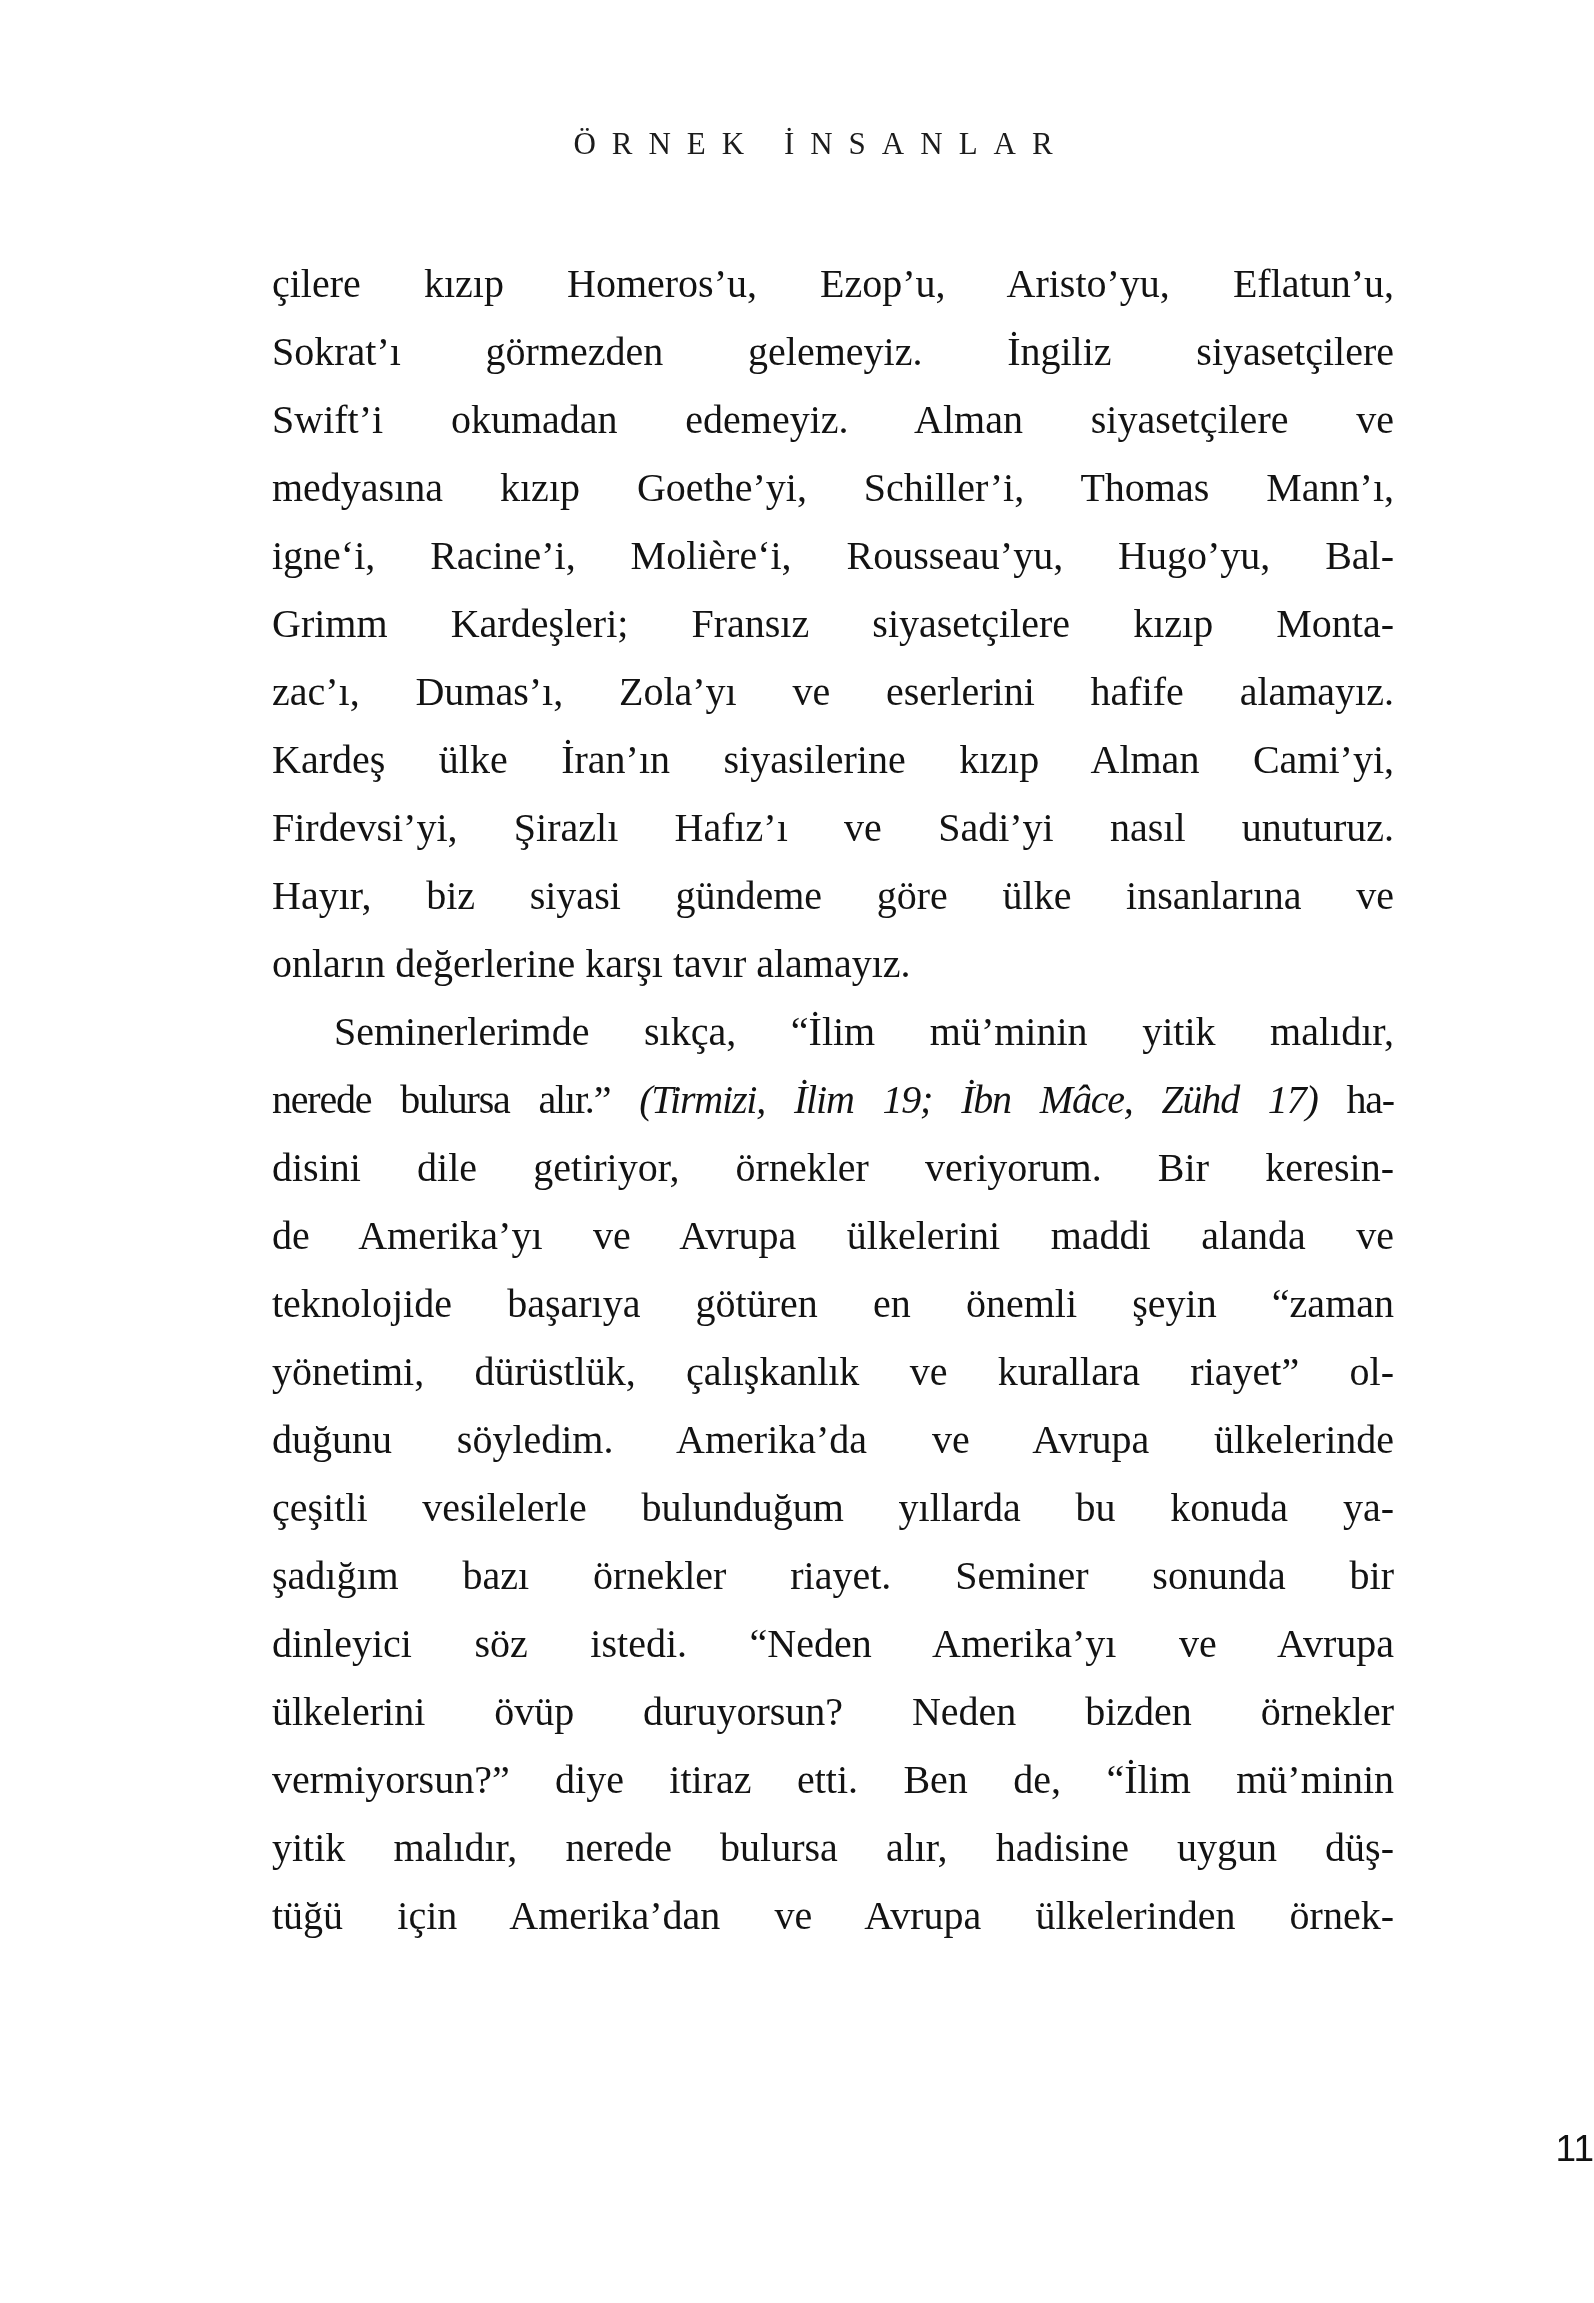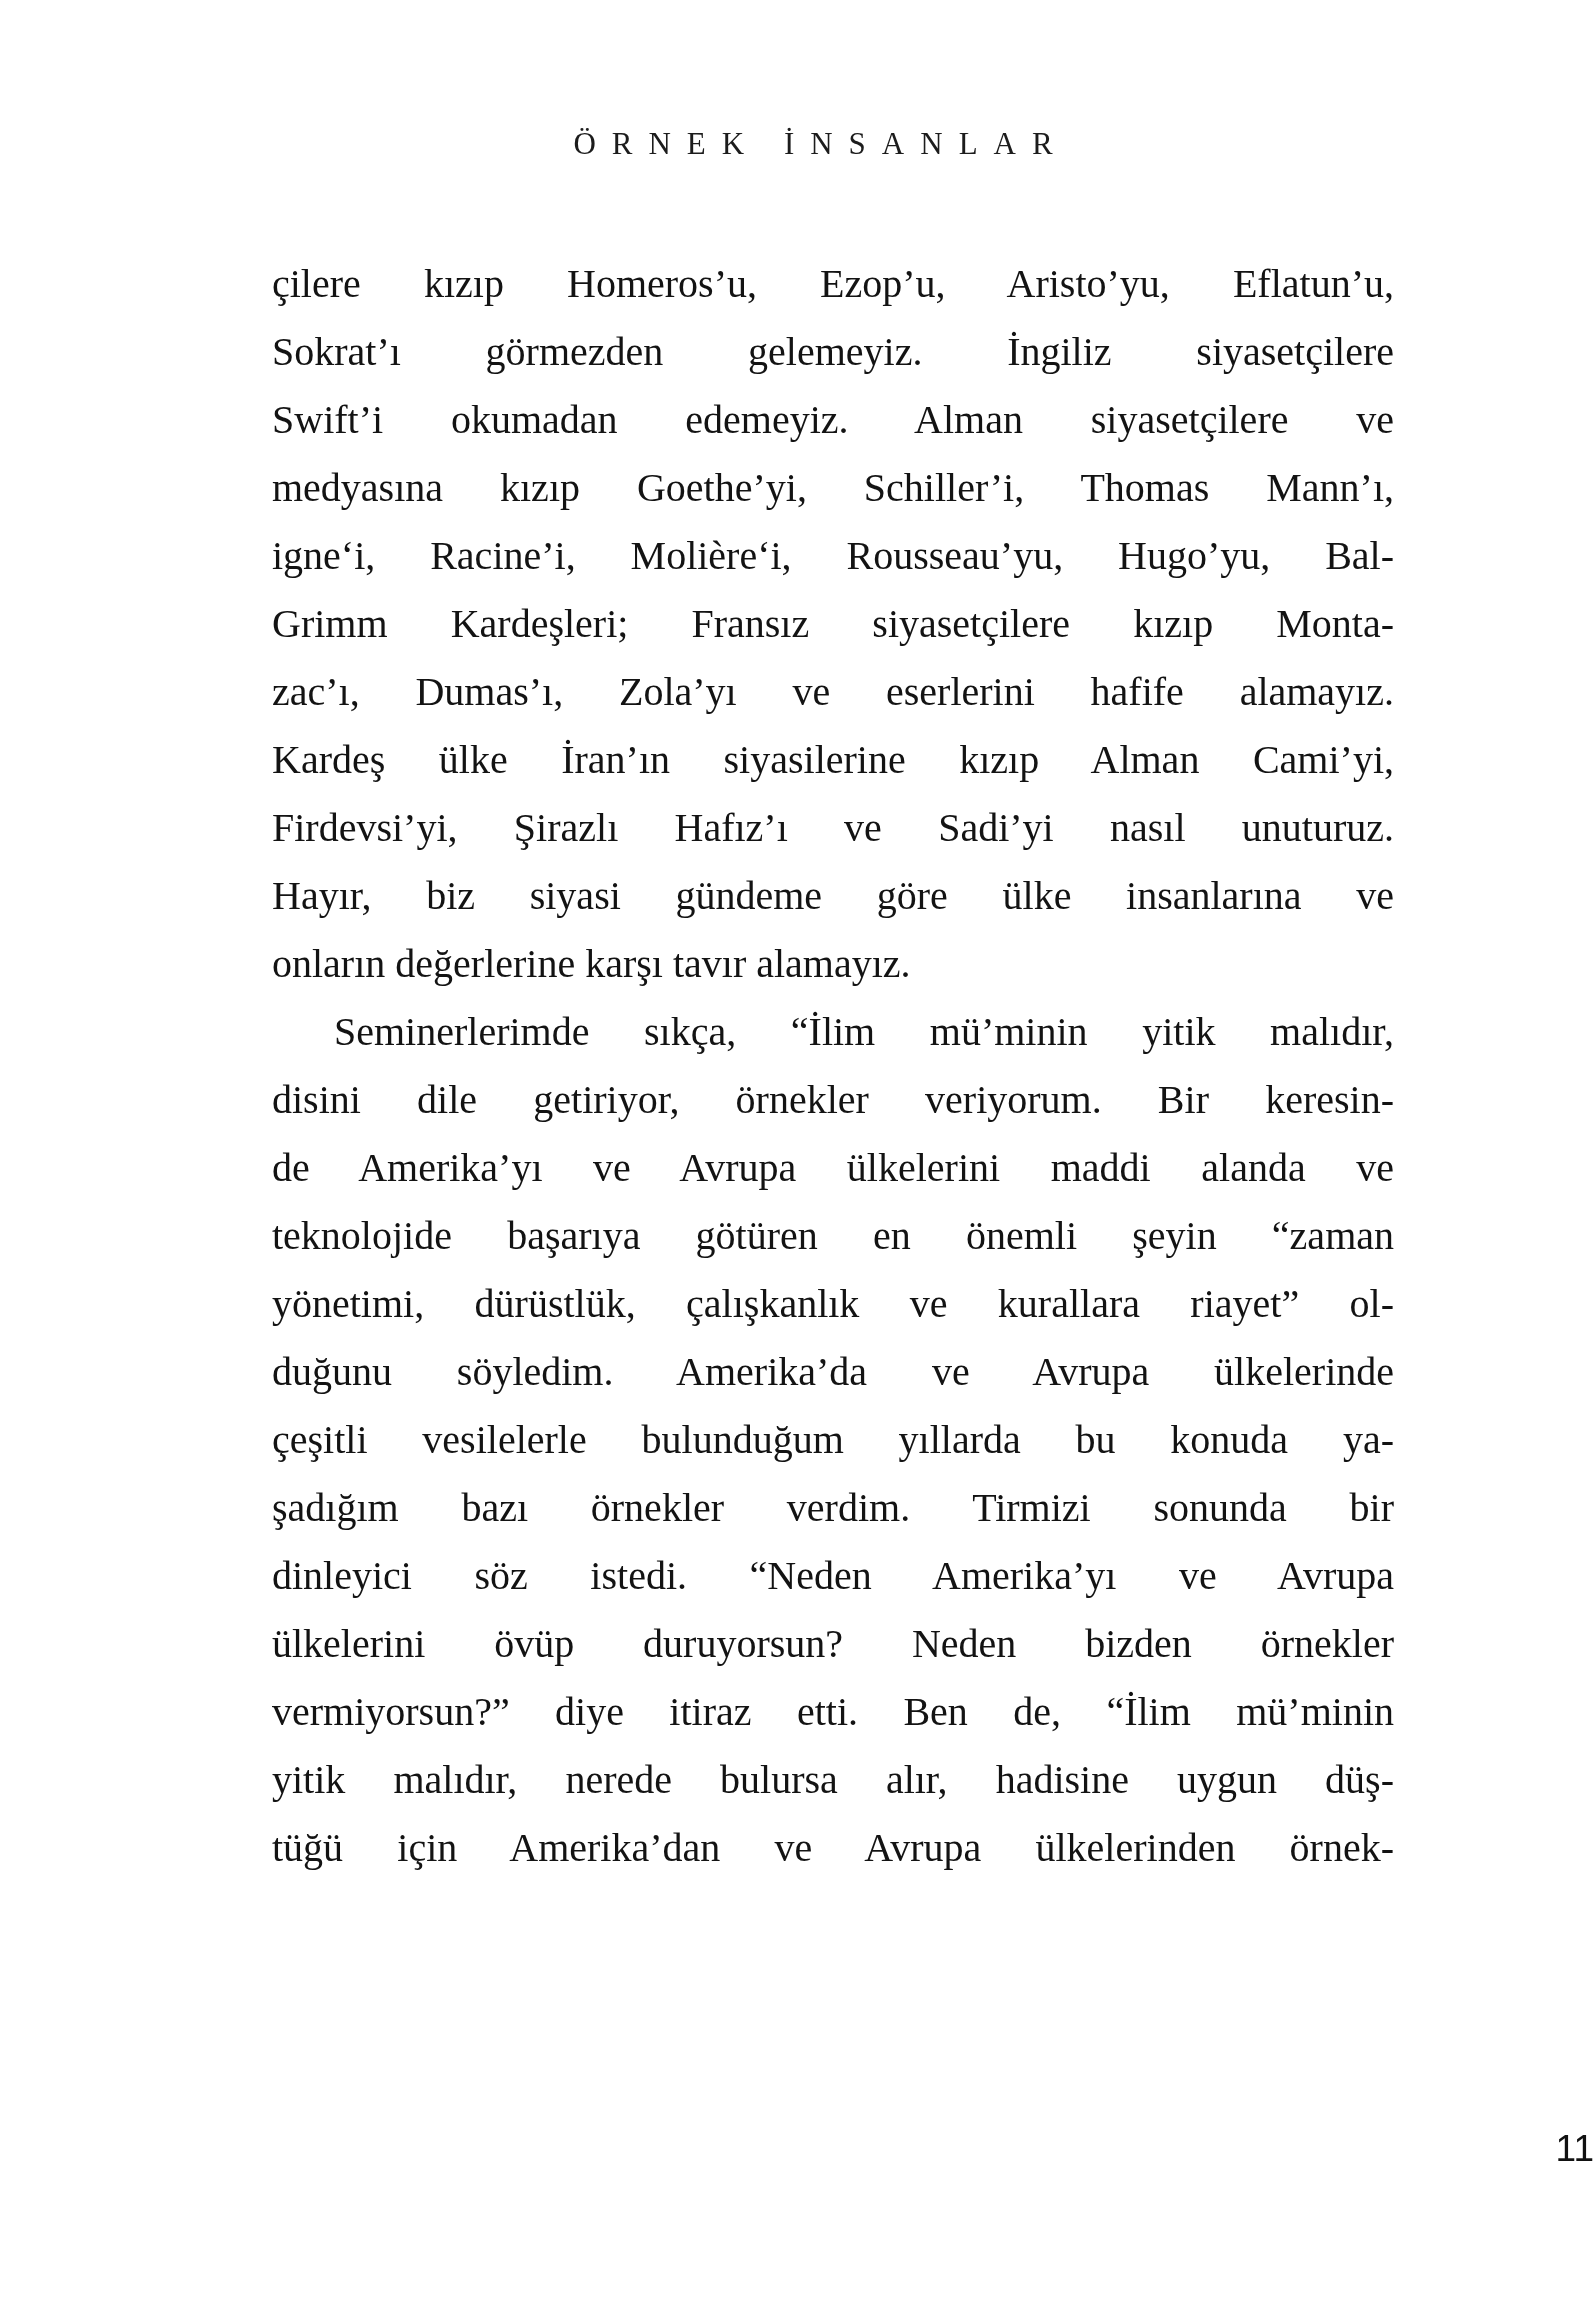--- a/index.html
+++ b/index.html
@@ -89,27 +89,28 @@
       <div class="line">Grimm Kardeşleri; Fransız siyasetçilere kızıp Monta-</div>
       <div class="line">zac’ı, Dumas’ı, Zola’yı ve eserlerini hafife alamayız.</div>
       <div class="line">Kardeş ülke İran’ın siyasilerine kızıp Alman Cami’yi,</div>
       <div class="line">Firdevsi’yi, Şirazlı Hafız’ı ve Sadi’yi nasıl unuturuz.</div>
       <div class="line">Hayır, biz siyasi gündeme göre ülke insanlarına ve</div>
       <div class="line para-end">onların değerlerine karşı tavır alamayız.</div>
     </div>
 
     <div>
       <div class="line indent">Seminerlerimde sıkça, “İlim mü’minin yitik malıdır,</div>
+      <div class="line tight"><span>nerede bulursa alır.” </span><span class="it">(Tirmizi, İlim 19; İbn Mâce, Zühd 17)</span><span> ha-</span></div>
       <div class="line">disini dile getiriyor, örnekler veriyorum. Bir keresin-</div>
       <div class="line">de Amerika’yı ve Avrupa ülkelerini maddi alanda ve</div>
       <div class="line">teknolojide başarıya götüren en önemli şeyin “zaman</div>
       <div class="line snug">yönetimi, dürüstlük, çalışkanlık ve kurallara riayet” ol-</div>
       <div class="line">duğunu söyledim. Amerika’da ve Avrupa ülkelerinde</div>
       <div class="line">çeşitli vesilelerle bulunduğum yıllarda bu konuda ya-</div>
-      <div class="line">şadığım bazı örnekler verdim. Tirmizi sonunda bir</div>
+      <div class="line">şadığım bazı örnekler riayet. Seminer sonunda bir</div>
       <div class="line">dinleyici söz istedi. “Neden Amerika’yı ve Avrupa</div>
       <div class="line">ülkelerini övüp duruyorsun? Neden bizden örnekler</div>
       <div class="line snug">vermiyorsun?” diye itiraz etti. Ben de, “İlim mü’minin</div>
       <div class="line">yitik malıdır, nerede bulursa alır, hadisine uygun düş-</div>
       <div class="line">tüğü için Amerika’dan ve Avrupa ülkelerinden örnek-</div>
     </div>
 
   </div>
 
   <div class="folio">11</div>

